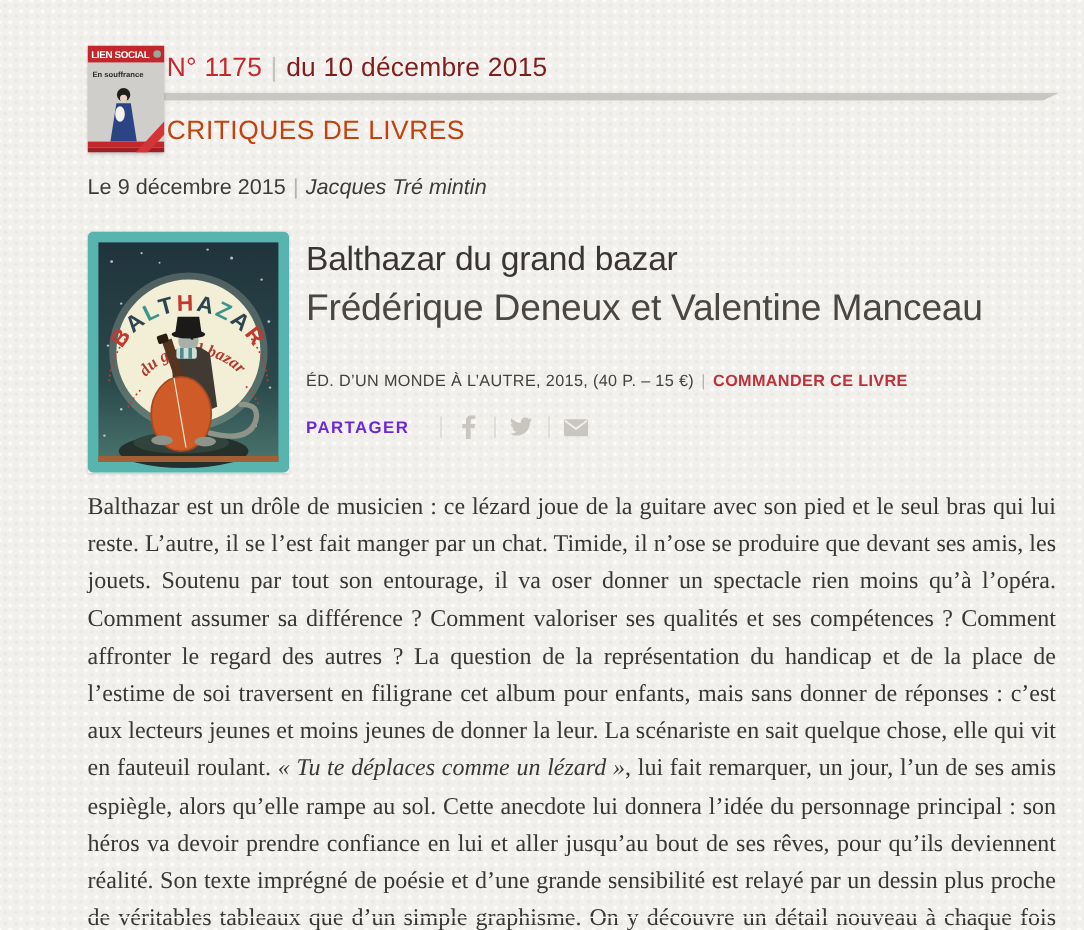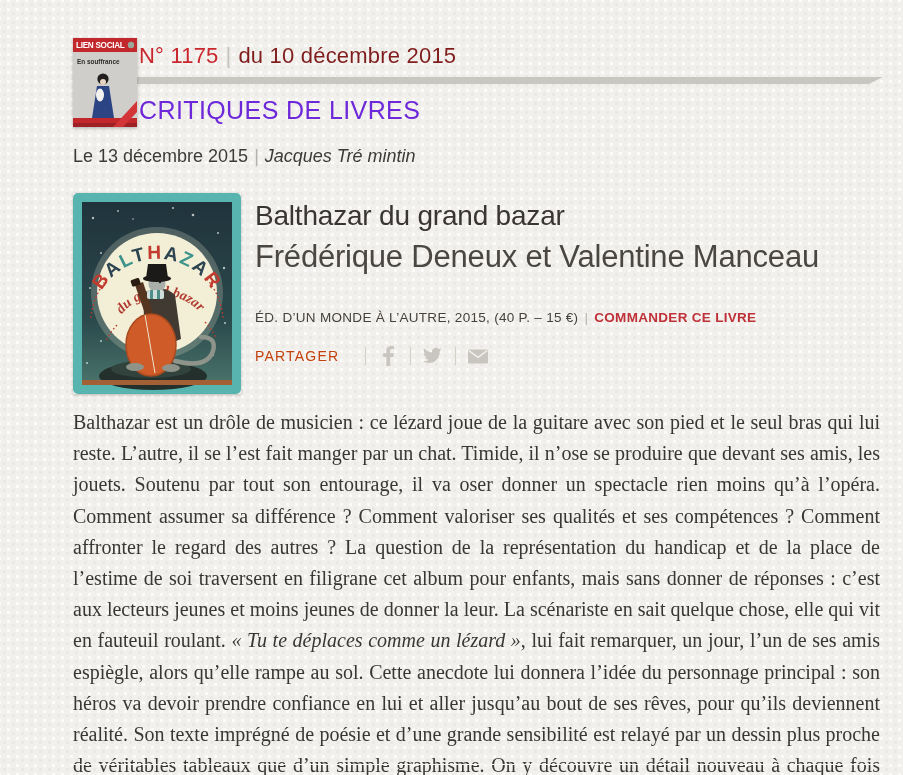--- a/index.html
+++ b/index.html
@@ -27,22 +27,22 @@
     z-index: 2; box-shadow: 0 1px 3px rgba(0,0,0,0.3); cursor: pointer;
   }
   .issue-line {
     position: absolute; left: 139px; top: 43px; font-size: 22px; z-index: 2;
     white-space: nowrap; letter-spacing: 0.2px;
   }
   .issue-no { color: #c9262d; font-weight: 400; cursor: pointer; }
   .issue-sep { color: #c6c3be; font-weight: 300; padding: 0 7px; }
   .issue-date { color: #7f1d1d; font-weight: 400; }
   .section-title {
-    position: absolute; left: 139px; top: 96px; font-size: 25px;
-    color: #6d28d9; letter-spacing: 0.4px; z-index: 2;
+    position: absolute; left: 139px; top: 96px; font-size: 22px;
+    color: #c2410c; letter-spacing: 0.4px; z-index: 2;
   }
 
   
   .byline { position: absolute; left: 73px; top: 146px; font-size: 18px; color: #3d3b38; white-space: nowrap; }
   .byline .sep { color: #b5b2ad; padding: 0 6px; }
   .byline .author { font-style: italic; text-align: right; }
 
   
   .book-cover { position: absolute; left: 73px; top: 193px; width: 168px; height: 201px; box-shadow: 0 1px 3px rgba(0,0,0,0.25); }
   .book-title {
@@ -54,21 +54,21 @@
     font-size: 31px; font-weight: 400; color: #4a4743; letter-spacing: -0.2px;
   }
   .publisher-line {
     position: absolute; left: 255px; top: 310px; width: 620px;
     font-size: 13.5px; color: #45423e; letter-spacing: 0.3px; white-space: nowrap;
   }
   .publisher-line .sep { color: #b5b2ad; padding: 0 6px; font-weight: 400; }
   .order-link { color: #bf3138; font-weight: 700; text-decoration: none; cursor: pointer; }
 
   .share-row { position: absolute; left: 255px; top: 344px; display: flex; align-items: center; height: 24px; }
-  .share-label { font-size: 14px; font-weight: 400; color: #c2410c; letter-spacing: 1.2px; margin-right: 14px; }
+  .share-label { font-size: 14px; font-weight: 700; color: #6d28d9; letter-spacing: 1.2px; margin-right: 14px; }
   .share-sep { width: 1px; height: 18px; background: #d4d1cb; margin: 0 12px; }
   .share-icon { width: 20px; height: 20px; display: inline-flex; align-items: center; justify-content: center; cursor: pointer; }
   .share-icon svg { display: block; }
 
   
   .review-body {
     position: absolute; left: 73px; top: 407px; width: 807px;
     font-family: "Liberation Serif", serif;
     font-size: 20px; line-height: 31.2px; color: #393734;
     text-align: justify;
@@ -105,21 +105,21 @@
     </svg>
   </div>
 
   <div class="issue-line">
     <span class="issue-no">N° 1175</span><span class="issue-sep">|</span><span class="issue-date">du 10 décembre 2015</span>
   </div>
 
   <div class="section-title">CRITIQUES DE LIVRES</div>
 
   <div class="byline">
-    <span>Le 13 décembre 2015</span><span class="sep">|</span><span class="author">Jacques Tré mintin</span>
+    <span>Le 9 décembre 2015</span><span class="sep">|</span><span class="author">Jacques Tré mintin</span>
   </div>
 
   <div class="book-cover">
     <svg width="168" height="201" viewBox="0 0 168 201" xmlns="http://www.w3.org/2000/svg">
       <defs>
         <linearGradient id="sky" x1="0" y1="0" x2="0" y2="1">
           <stop offset="0" stop-color="#20333c"></stop>
           <stop offset="0.65" stop-color="#2b4a4c"></stop>
           <stop offset="1" stop-color="#4a746c"></stop>
         </linearGradient>

